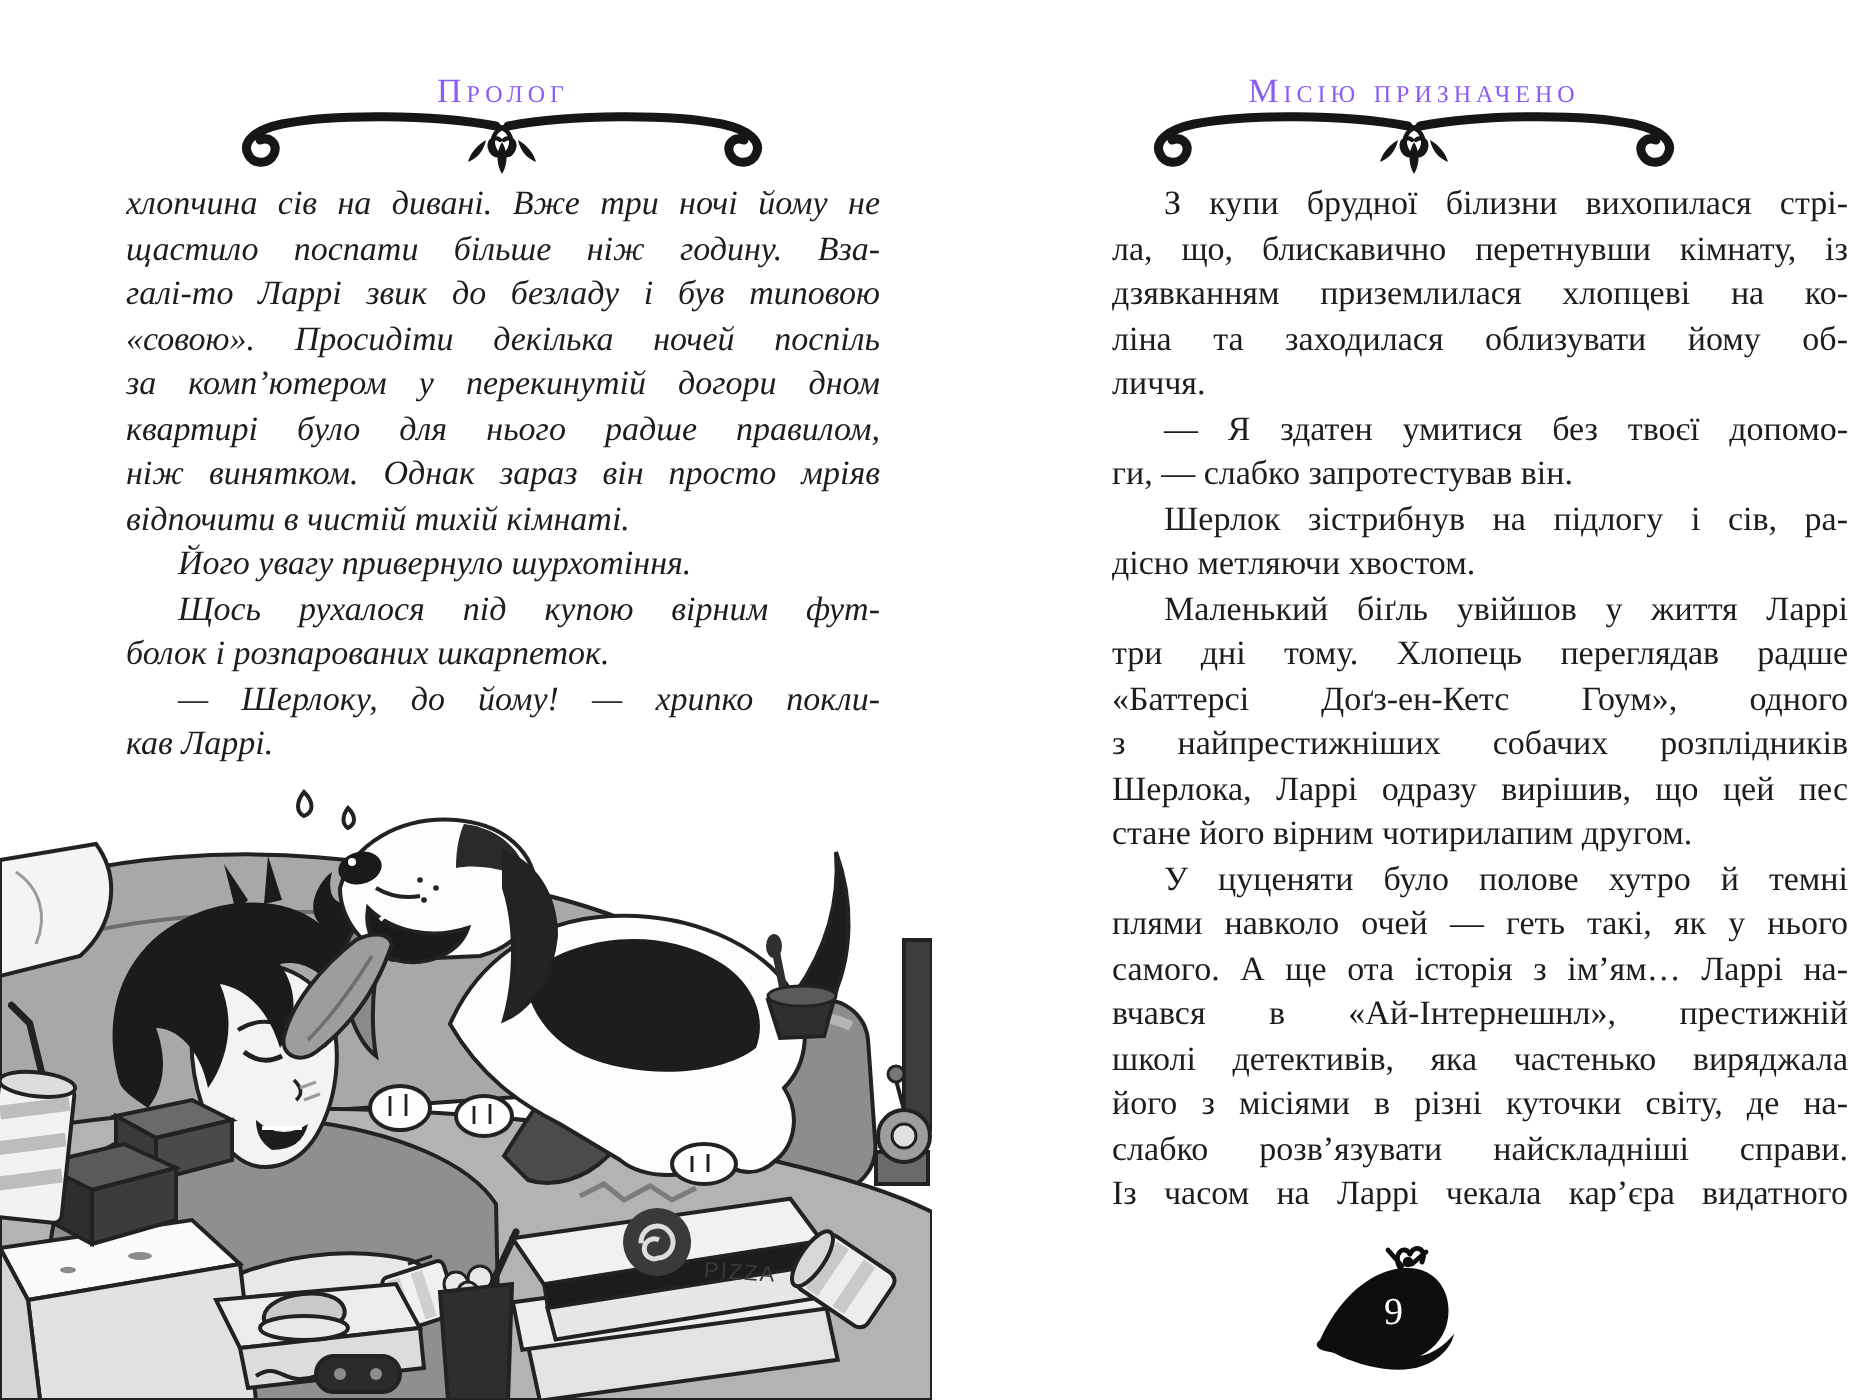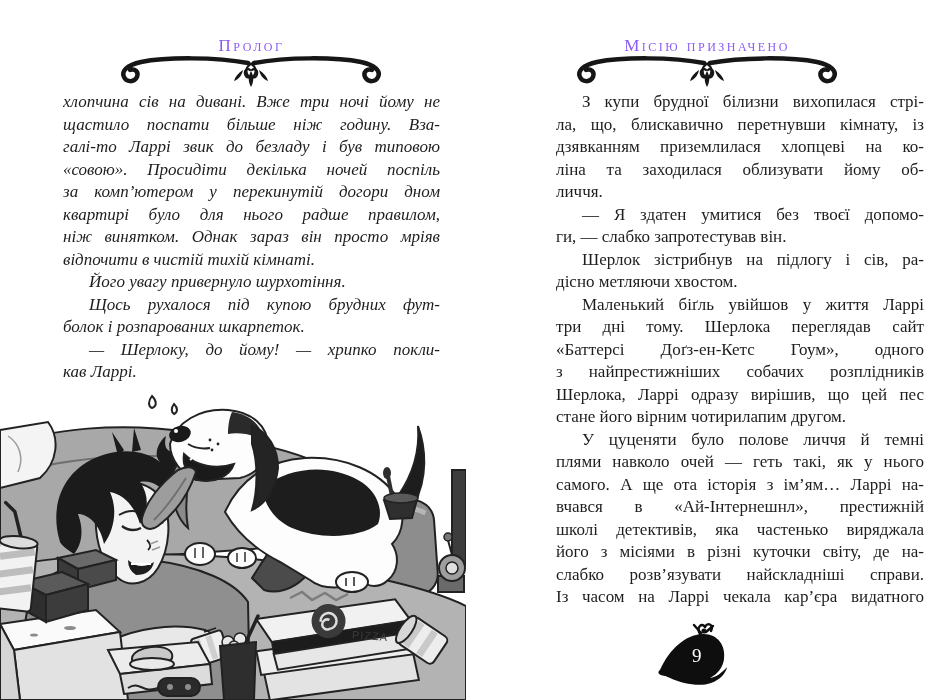--- a/index.html
+++ b/index.html
@@ -55,21 +55,21 @@
 <div class="textcol col-left">
     <div class="line">хлопчина сів на дивані. Вже три ночі йому не</div>
     <div class="line">щастило поспати більше ніж годину. Вза-</div>
     <div class="line">галі-то Ларрі звик до безладу і був типовою</div>
     <div class="line">«совою». Просидіти декілька ночей поспіль</div>
     <div class="line">за комп’ютером у перекинутій догори дном</div>
     <div class="line">квартирі було для нього радше правилом,</div>
     <div class="line">ніж винятком. Однак зараз він просто мріяв</div>
     <div class="line nj">відпочити в чистій тихій кімнаті.</div>
     <div class="line ind nj">Його увагу привернуло шурхотіння.</div>
-    <div class="line ind">Щось рухалося під купою брудних фут-</div>
+    <div class="line ind">Щось рухалося під купою вірним фут-</div>
     <div class="line nj">болок і розпарованих шкарпеток.</div>
     <div class="line ind">— Шерлоку, до йому! — хрипко покли-</div>
     <div class="line nj">кав Ларрі.</div>
   </div>
 
 <div class="chapter-header hdr-right">Місію призначено</div>
 
 <svg class="flourish fl-right" width="280" height="34" viewBox="0 0 280 34">
   <g stroke="#161616" fill="none" stroke-linecap="round">
     <path d="M137 9 C 105 3 55 3 30 8 C 16 11 10 17 13 23 C 15 28 23 29 26 23 C 28 18 24 14 19 16" stroke-width="4.5"></path>
@@ -90,26 +90,26 @@
     <div class="line ind">З купи брудної білизни вихопилася стрі-</div>
     <div class="line">ла, що, блискавично перетнувши кімнату, із</div>
     <div class="line">дзявканням приземлилася хлопцеві на ко-</div>
     <div class="line">ліна та заходилася облизувати йому об-</div>
     <div class="line nj">личчя.</div>
     <div class="line ind">— Я здатен умитися без твоєї допомо-</div>
     <div class="line nj">ги, — слабко запротестував він.</div>
     <div class="line ind">Шерлок зістрибнув на підлогу і сів, ра-</div>
     <div class="line nj">дісно метляючи хвостом.</div>
     <div class="line ind">Маленький біґль увійшов у життя Ларрі</div>
-    <div class="line">три дні тому. Шерлока переглядав сайт</div>
+    <div class="line">три дні тому. Хлопець переглядав радше</div>
     <div class="line">«Баттерсі Доґз-ен-Кетс Гоум», одного</div>
     <div class="line">з найпрестижніших собачих розплідників</div>
     <div class="line">Шерлока, Ларрі одразу вирішив, що цей пес</div>
     <div class="line nj">стане його вірним чотирилапим другом.</div>
-    <div class="line ind">У цуценяти було полове личчя й темні</div>
+    <div class="line ind">У цуценяти було полове хутро й темні</div>
     <div class="line">плями навколо очей — геть такі, як у нього</div>
     <div class="line">самого. А ще ота історія з ім’ям… Ларрі на-</div>
     <div class="line">вчався в «Ай-Інтернешнл», престижній</div>
     <div class="line">школі детективів, яка частенько виряджала</div>
     <div class="line">його з місіями в різні куточки світу, де на-</div>
     <div class="line">слабко розв’язувати найскладніші справи.</div>
     <div class="line">Із часом на Ларрі чекала кар’єра видатного</div>
   </div>
 
 <svg class="pagenum-hat" width="78" height="70" viewBox="0 0 78 70">

